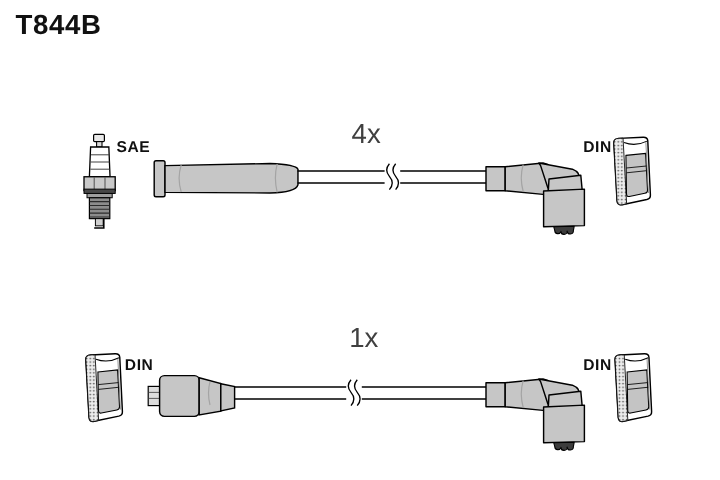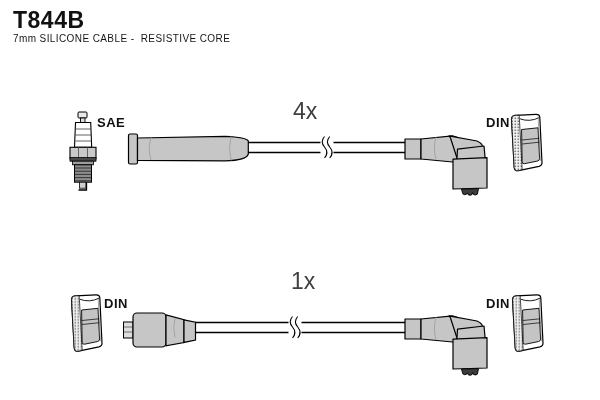--- a/index.html
+++ b/index.html
@@ -20,21 +20,20 @@
   .conn.din-r2l{left:104px;top:296px;}
   .conn.din-r2r{left:486px;top:296px;}
   svg.diagram{position:absolute;left:0;top:0;}
 </style>
 </head>
 <body>
 
 <div class="canvas">
 
   <div class="part-number">T844B</div>
-  <div class="subtitle">7mm SILICONE CABLE -  RESISTIVE CORE</div>
 
   <div class="qty row1">4x</div>
   <div class="qty row2">1x</div>
 
   <div class="conn sae">SAE</div>
   <div class="conn din-r1">DIN</div>
   <div class="conn din-r2l">DIN</div>
   <div class="conn din-r2r">DIN</div>
 
   <svg class="diagram" width="600" height="400" viewBox="0 0 600 400">

